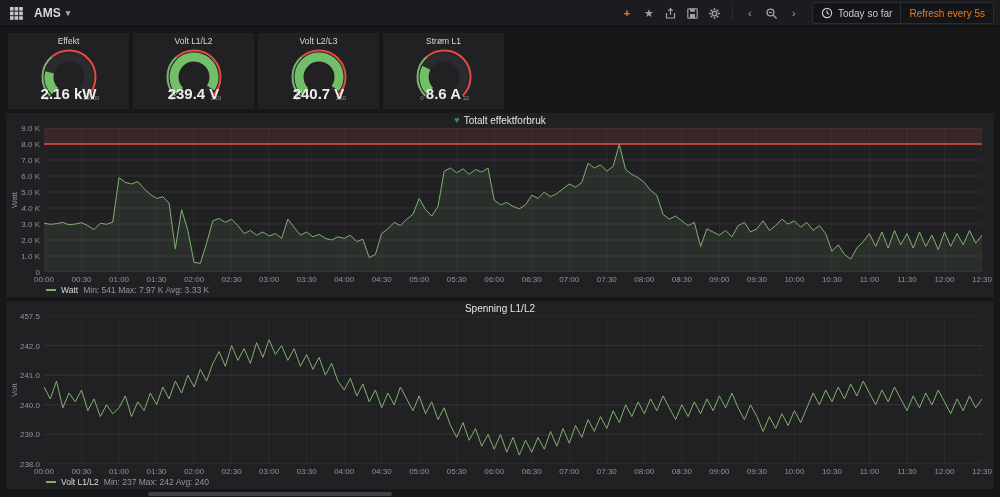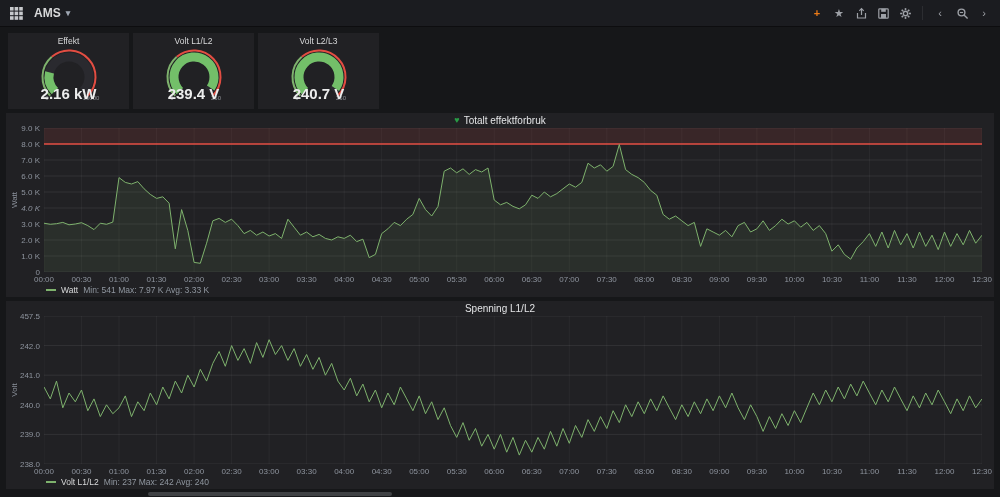--- a/index.html
+++ b/index.html
@@ -116,20 +116,32 @@
     <button class="icon-btn">
       <svg width="13" height="13" viewBox="0 0 13 13" fill="none" stroke="currentColor">
         <circle cx="5.5" cy="5.5" r="3.4" stroke-width="1.4"></circle>
         <line x1="3.9" y1="5.5" x2="7.1" y2="5.5" stroke-width="1.1"></line>
         <line x1="8" y1="8" x2="11.6" y2="11.6" stroke-width="1.4"></line>
       </svg>
     </button>
     <button class="icon-btn">
       <span>›</span>
     </button>
+    <div class="tp-group">
+      <button class="tp-btn">
+        <svg width="12" height="12" viewBox="0 0 12 12" fill="none" stroke="currentColor" stroke-width="1.2">
+          <circle cx="6" cy="6" r="4.6"></circle>
+            <path d="M6 3.4 V6 L8 7.2"></path>
+        </svg>
+        <span>Today so far</span>
+      </button>
+      <button class="tp-btn refresh">
+        <span>Refresh every 5s</span>
+      </button>
+    </div>
   </div>
 </header>
 
 <main>
   <div class="gauge-row" id="gauge-row">
       <div class="gauge-panel">
         <div class="gauge-title">Effekt</div>
         <svg viewBox="0 0 112 56" class="gauge-svg">
           <path d="M 41.86 44.14 A 20 20 0 1 1 70.14 44.14" fill="none" stroke="#2a2a2f" stroke-width="9"></path>
           <path d="M 41.86 44.14 A 20 20 0 0 1 36.54 25.39" fill="none" stroke="#73bf69" stroke-width="9"></path>
@@ -156,20 +168,32 @@
         <div class="gauge-title">Volt L2/L3</div>
         <svg viewBox="0 0 112 56" class="gauge-svg">
           <path d="M 41.86 44.14 A 20 20 0 1 1 70.14 44.14" fill="none" stroke="#2a2a2f" stroke-width="9"></path>
           <path d="M 41.86 44.14 A 20 20 0 1 1 72.38 41.47" fill="none" stroke="#73bf69" stroke-width="9"></path>
           <path d="M 37.26 48.74 A 26.5 26.5 0 0 1 38.79 9.85" fill="none" stroke="#7eb26d" stroke-width="2"></path>
           <path d="M 38.79 9.85 A 26.5 26.5 0 0 1 74.74 48.74" fill="none" stroke="#e24d42" stroke-width="2"></path>
           <text x="34" y="53" font-size="6" text-anchor="middle" fill="#8b8e94">0</text>
           <text x="78" y="53" font-size="6" text-anchor="middle" fill="#8b8e94">250</text>
         </svg>
         <div class="gauge-value">240.7 V</div>
+      </div>
+      <div class="gauge-panel">
+        <div class="gauge-title">Strøm L1</div>
+        <svg viewBox="0 0 112 56" class="gauge-svg">
+          <path d="M 41.86 44.14 A 20 20 0 1 1 70.14 44.14" fill="none" stroke="#2a2a2f" stroke-width="9"></path>
+          <path d="M 41.86 44.14 A 20 20 0 0 1 38.28 20.72" fill="none" stroke="#73bf69" stroke-width="9"></path>
+          <path d="M 37.26 48.74 A 26.5 26.5 0 0 1 38.79 9.85" fill="none" stroke="#7eb26d" stroke-width="2"></path>
+          <path d="M 38.79 9.85 A 26.5 26.5 0 0 1 74.74 48.74" fill="none" stroke="#e24d42" stroke-width="2"></path>
+          <text x="34" y="53" font-size="6" text-anchor="middle" fill="#8b8e94">0</text>
+          <text x="78" y="53" font-size="6" text-anchor="middle" fill="#8b8e94">32</text>
+        </svg>
+        <div class="gauge-value">8.6 A</div>
       </div>
     </div>
   <div id="charts">
       <div class="chart-panel" style="height: 184px;">
         <div class="panel-title">
           <span class="alert-heart">♥</span>
           <span>Totalt effektforbruk</span>
         </div>
         <div class="plot-area" style="height: 144px;">
           <svg width="938" height="144">

